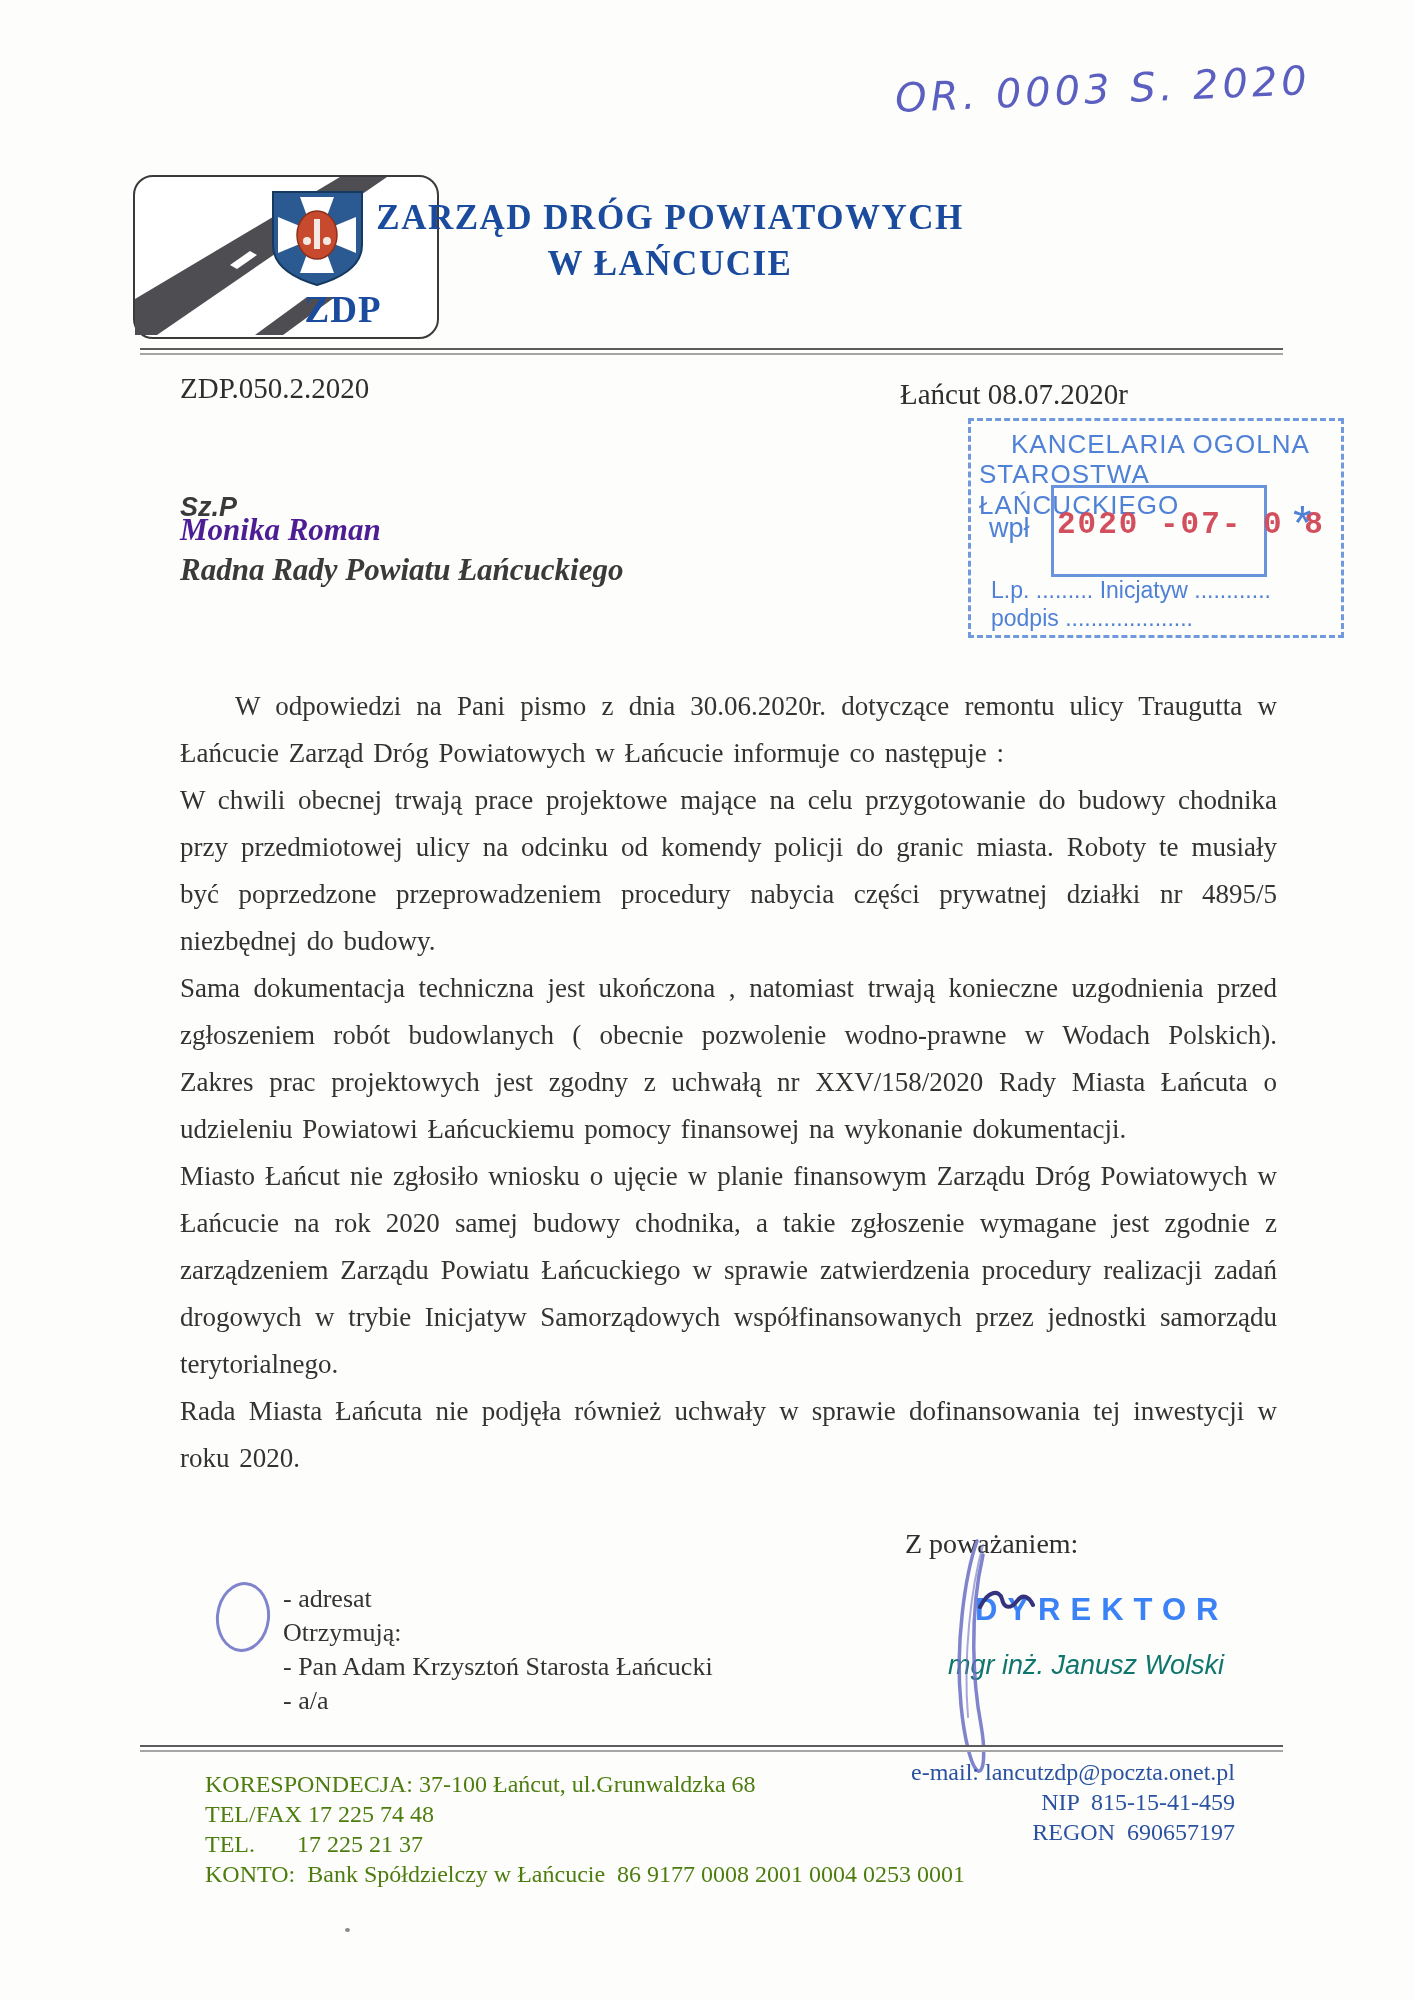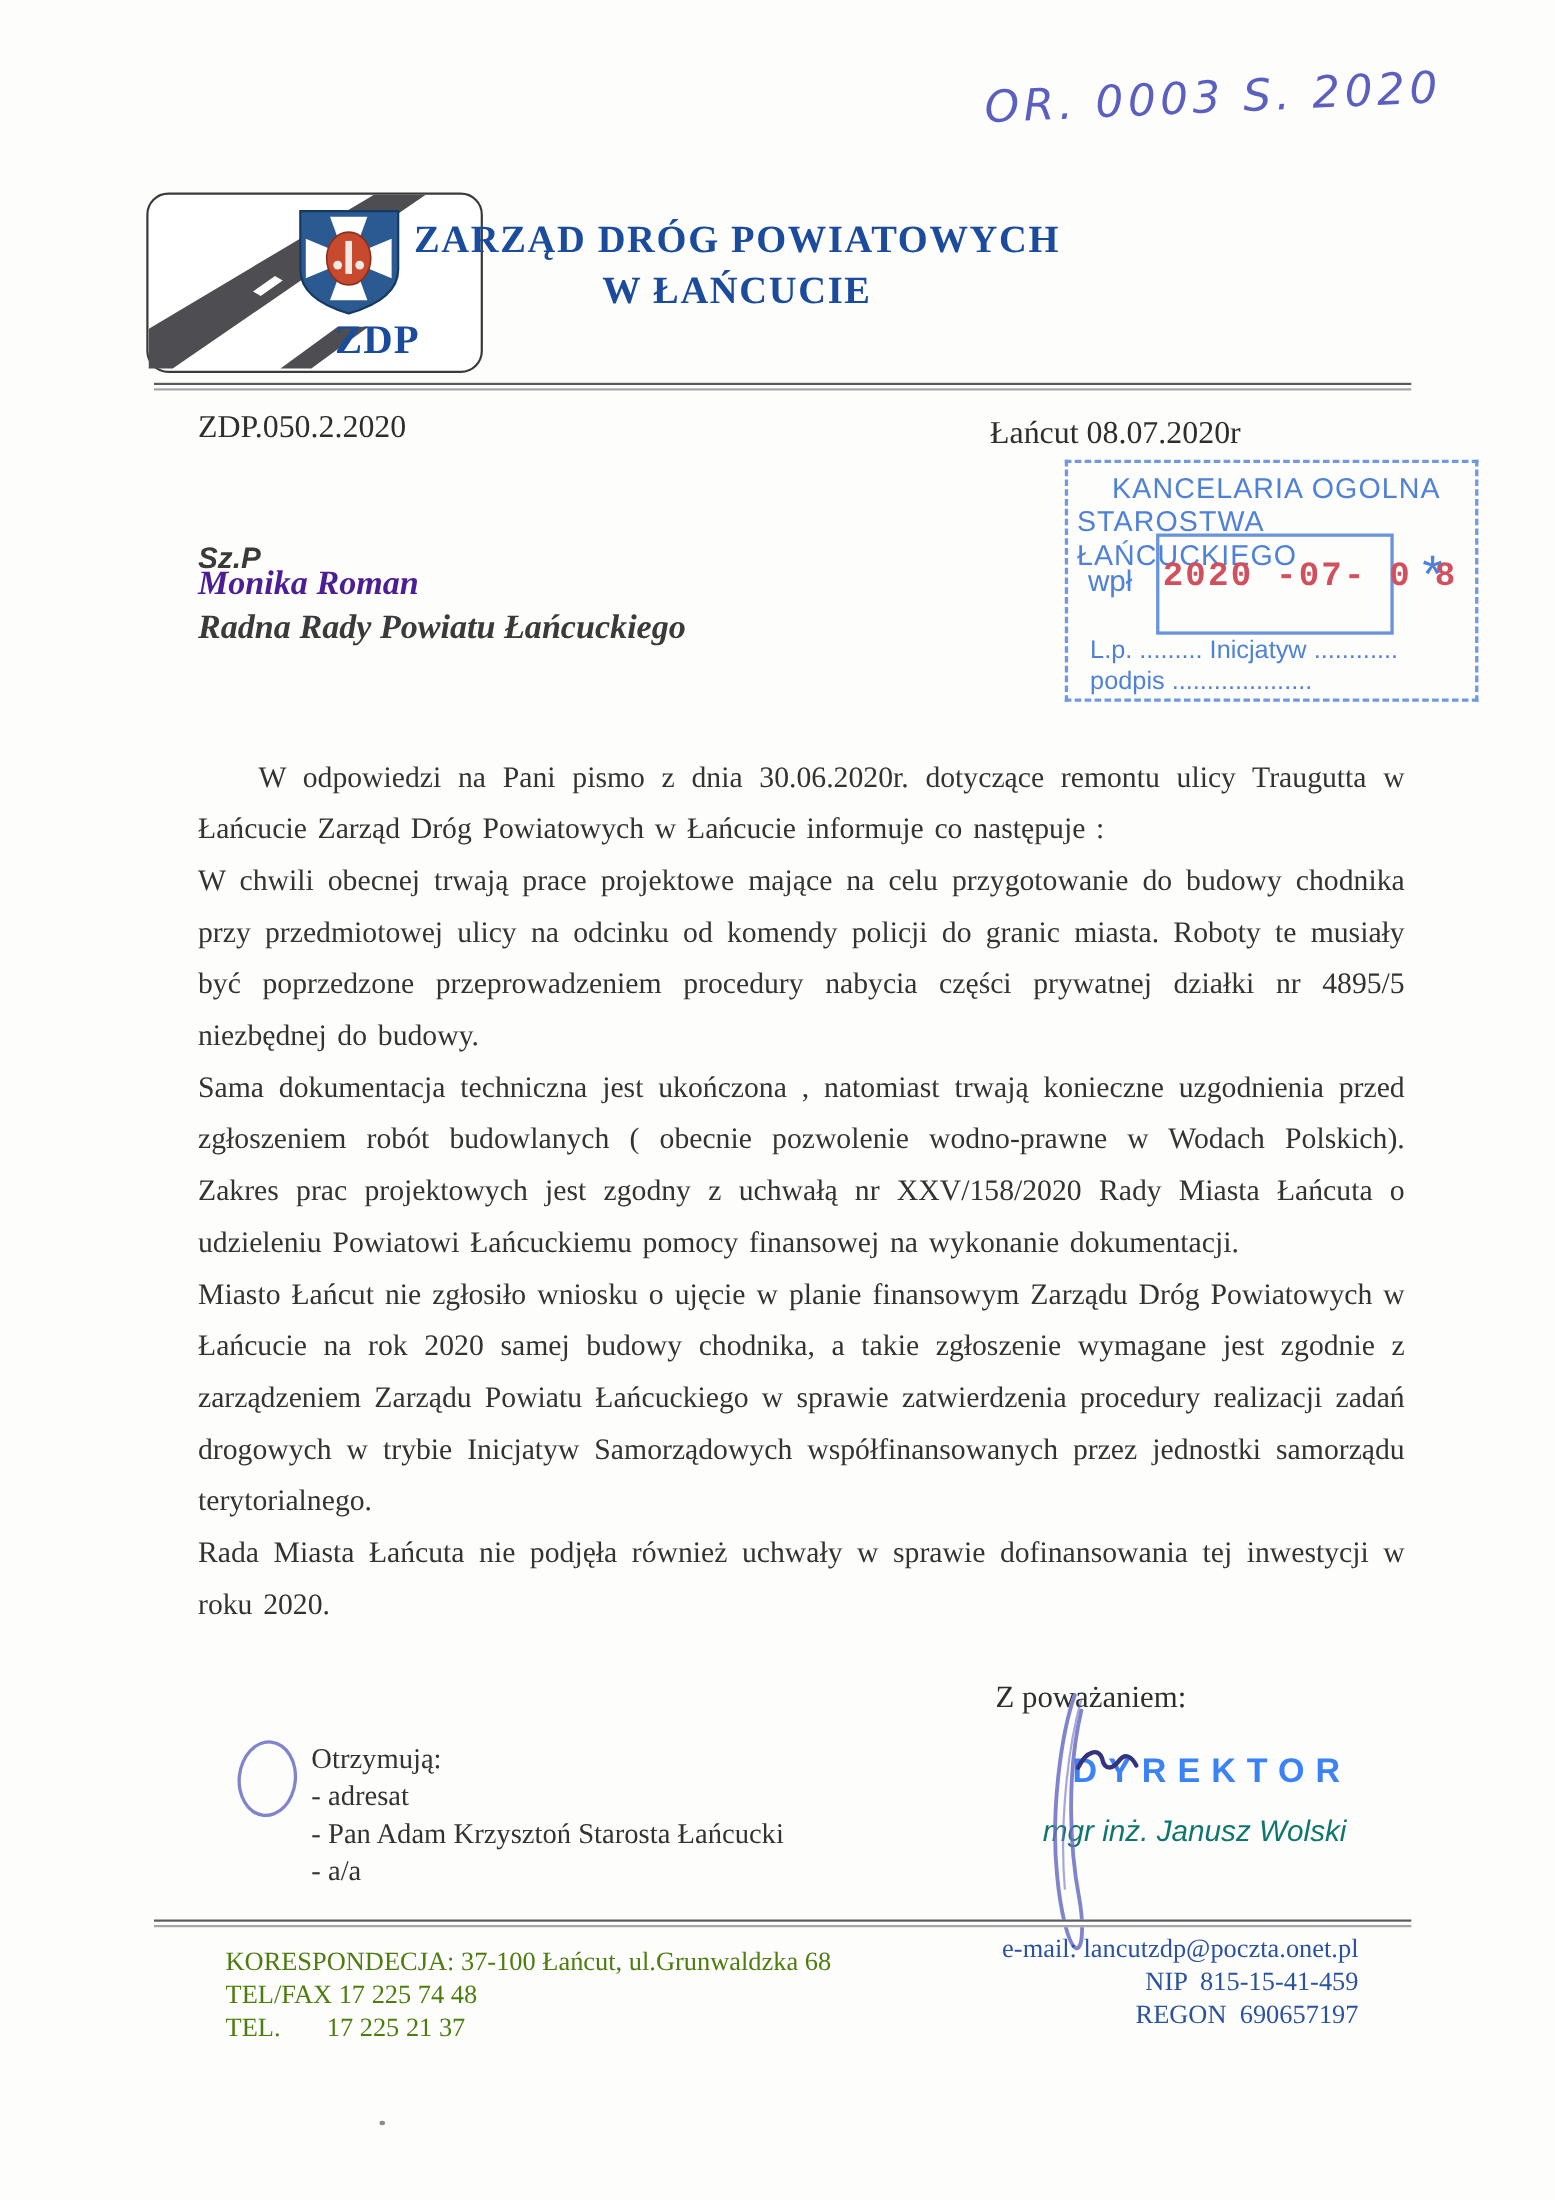--- a/index.html
+++ b/index.html
@@ -173,32 +173,33 @@
   <div class="abs dir-stamp-title">DYREKTOR</div>
   <div class="abs dir-stamp-name">mgr inż. Janusz Wolski</div>
 
   <svg class="abs" style="left:925px;top:1535px;" width="130" height="240" viewBox="0 0 130 240">
     <path d="M52 6 C40 40 30 110 36 170 C39 202 46 232 53 236 C60 238 60 212 56 190 C48 148 44 80 58 20" fill="none" stroke="rgba(106,110,196,0.85)" stroke-width="3.5" stroke-linecap="round"></path>
     <path d="M58 10 C46 52 38 122 43 182" fill="none" stroke="rgba(106,110,196,0.6)" stroke-width="2" stroke-linecap="round"></path>
     <path d="M55 72 C63 56 74 54 77 64 C79 74 86 74 92 66 C98 58 104 62 108 70" fill="none" stroke="#33337e" stroke-width="4" stroke-linecap="round"></path>
   </svg>
 
   <div class="abs dist">
+    <div>- adresat</div>
     <div>Otrzymują:</div>
-    <div>- adresat</div>
     <div>- Pan Adam Krzysztoń Starosta Łańcucki</div>
     <div>- a/a</div>
   </div>
   <div class="abs pen-circle"></div>
 
   <div class="abs rule" style="top:1745px;"></div>
   <div class="abs footer-left">
     <div>KORESPONDECJA: 37-100 Łańcut, ul.Grunwaldzka 68</div>
     <div>TEL/FAX 17 225 74 48</div>
     <div>TEL.       17 225 21 37</div>
+    <div>KONTO:  Bank Spółdzielczy w Łańcucie  86 9177 0008 2001 0004 0253 0001</div>
   </div>
   <div class="abs footer-right">
     <div>e-mail: lancutzdp@poczta.onet.pl</div>
     <div>NIP  815-15-41-459</div>
     <div>REGON  690657197</div>
   </div>
 
   <div class="abs speck"></div>
 </div>
 

